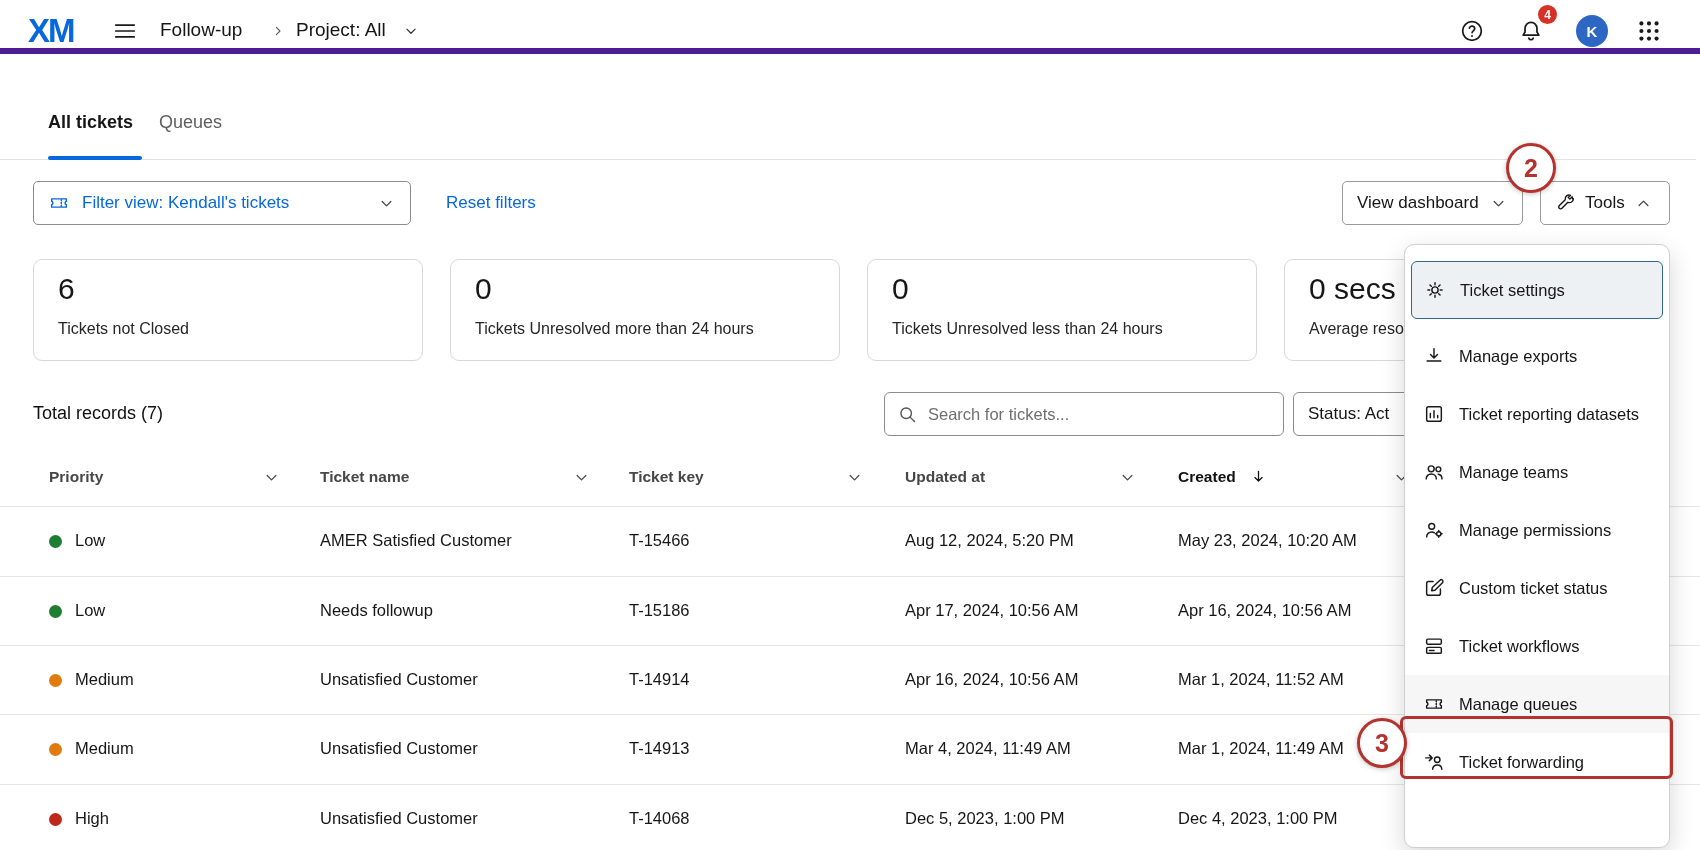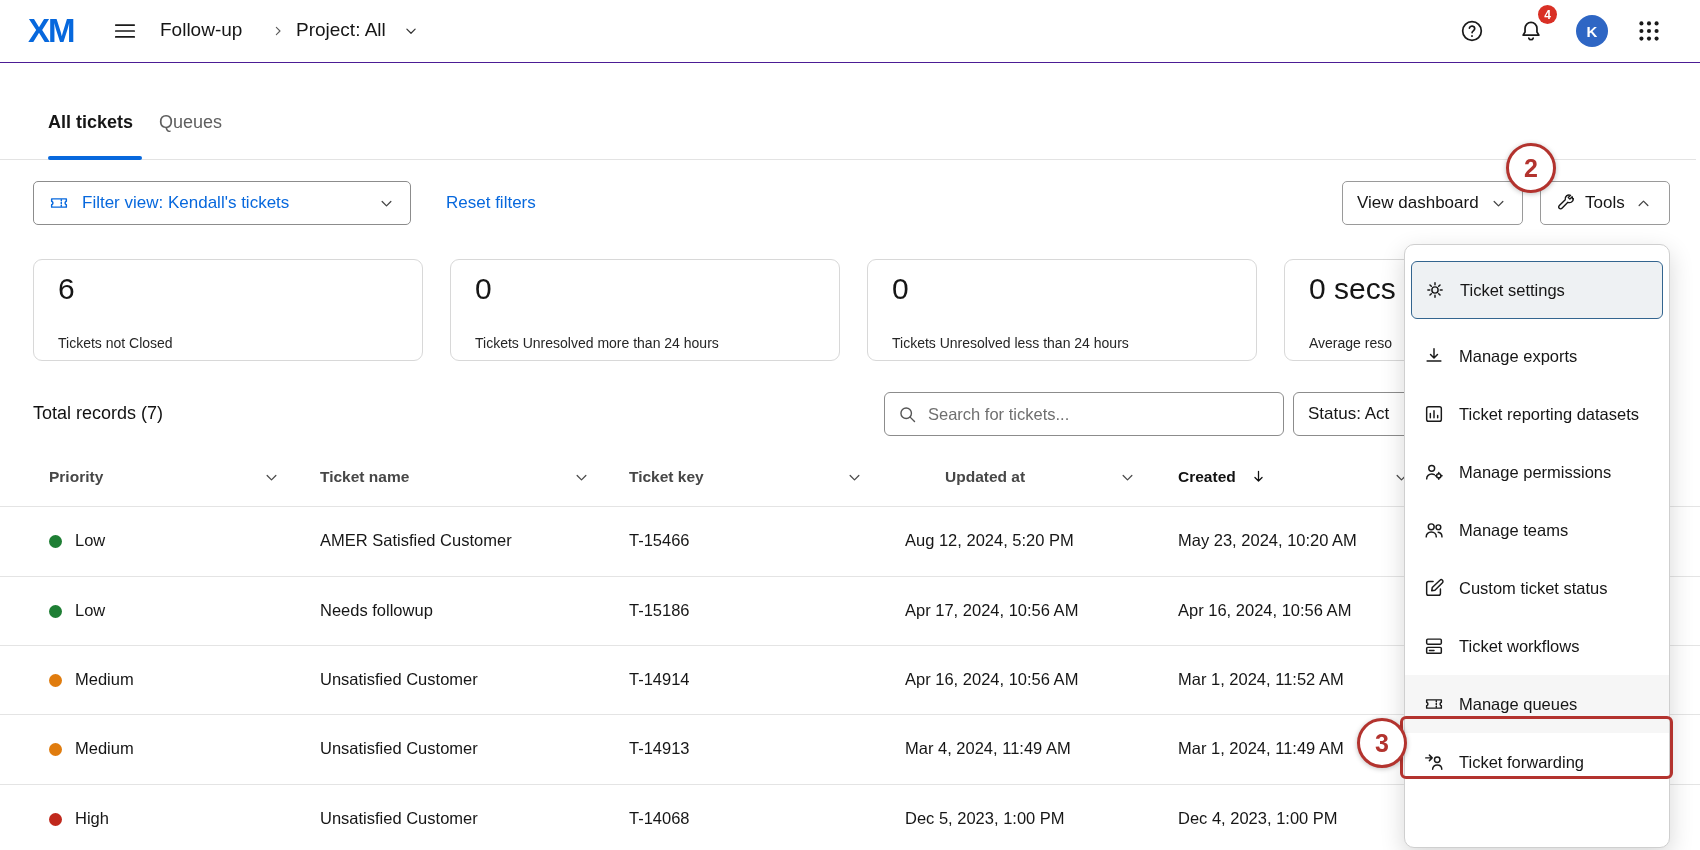--- a/index.html
+++ b/index.html
@@ -2,21 +2,21 @@
 <html><head>
 <meta charset="utf-8">
 <style>
   * { margin:0; padding:0; box-sizing:border-box; }
   body { font-family:"Liberation Sans", sans-serif; background:#fff; }
   .canvas { position:relative; width:1700px; height:850px; background:#fff; overflow:hidden; }
 
   svg.ic { fill:none; stroke:currentColor; stroke-width:1.6; stroke-linecap:round; stroke-linejoin:round; display:block; }
 
   
-  .topbar { position:absolute; left:0; top:0; width:1700px; height:63px; background:#fff; border-bottom:1px solid #4c1d95; z-index:10; }
+  .topbar { position:absolute; left:0; top:0; width:1700px; height:54px; background:#fff; border-bottom:6px solid #4c1d95; z-index:10; }
   .logo { position:absolute; left:28px; top:12px; font-size:33px; font-weight:bold; color:#0768dd; letter-spacing:-2px; }
   .hamburger { position:absolute; left:112px; top:18px; width:26px; height:26px; color:#1a1a1a; cursor:pointer; }
   .crumb { position:absolute; top:19px; font-size:19px; color:#161616; }
   .crumb-chev { position:absolute; left:270px; top:23px; width:16px; height:16px; color:#5a5a5a; }
   .proj-chev { position:absolute; left:402px; top:22px; width:18px; height:18px; color:#333; }
   .tb-icon { position:absolute; top:18px; width:26px; height:26px; color:#1a1a1a; cursor:pointer; }
   .badge { position:absolute; left:1538px; top:5px; min-width:19px; height:19px; border-radius:10px; background:#d93025; color:#fff; font-size:12px; font-weight:bold; display:flex; align-items:center; justify-content:center; padding:0 4px; z-index:11; }
   .avatar { position:absolute; left:1576px; top:15px; width:32px; height:32px; border-radius:50%; background:#2e66c4; color:#fff; font-size:15px; font-weight:bold; display:flex; align-items:center; justify-content:center; cursor:pointer; }
 
   
@@ -31,21 +31,21 @@
   .filter-btn { left:33px; width:378px; color:#0768dd; padding:0 14px; }
   .filter-btn .lbl { margin-left:12px; }
   .filter-btn .chev { margin-left:auto; color:#444; }
   .reset-link { position:absolute; left:446px; top:193px; font-size:17px; color:#0768dd; cursor:pointer; }
   .dash-btn { left:1342px; width:181px; padding:0 14px; justify-content:space-between; border-color:#9a9a9a; }
   .tools-btn { left:1540px; width:130px; padding:0 14px; gap:9px; border-color:#9a9a9a; }
 
   
   .card { position:absolute; top:259px; height:102px; background:#fff; border:1px solid #d8d8d8; border-radius:9px; }
   .card-value { position:absolute; left:24px; top:12px; font-size:30px; color:#161616; }
-  .card-label { position:absolute; left:24px; top:75px; font-size:14px; color:#262626; white-space:nowrap; }
+  .card-label { position:absolute; left:24px; top:60px; font-size:16px; color:#262626; white-space:nowrap; }
 
   
   .total-records { position:absolute; left:33px; top:403px; font-size:18px; color:#111; }
   .search-wrap { position:absolute; left:884px; top:392px; width:400px; height:44px; border:1px solid #8c8c8c; border-radius:6px; background:#fff; display:flex; align-items:center; padding:0 12px; gap:10px; }
   .search-wrap input { border:none; outline:none; font-size:16.5px; color:#333; width:100%; font-family:"Liberation Sans",sans-serif; background:transparent; }
   .search-wrap input::placeholder { color:#6f6f6f; }
   .status-btn { left:1293px; top:392px; width:165px; padding:0 14px; border-radius:6px; }
 
   
   .th { position:absolute; top:468px; font-size:15.5px; font-weight:bold; color:#474747; white-space:nowrap; }
@@ -260,21 +260,21 @@
       <use href="#i-chev-down"></use>
     </svg>
   <span class="th" style="left:320px;">Ticket name</span>
   <svg class="ic hchev" style="left:572px;">
       <use href="#i-chev-down"></use>
     </svg>
   <span class="th" style="left:629px;">Ticket key</span>
   <svg class="ic hchev" style="left:845px;">
       <use href="#i-chev-down"></use>
     </svg>
-  <span class="th" style="left:905px;margin-left:40px;">Updated at</span>
+  <span class="th" style="left:905px;">Updated at</span>
   <svg class="ic hchev" style="left:1118px;">
       <use href="#i-chev-down"></use>
     </svg>
   <span class="th created" style="left:1178px;">Created</span>
   <svg class="ic sort-arrow">
       <use href="#i-arrow-down"></use>
     </svg>
   <svg class="ic hchev" style="left:1392px;">
       <use href="#i-chev-down"></use>
     </svg>
@@ -334,29 +334,29 @@
       <span class="mi-label">Manage exports</span>
     </div>
     <div class="mi">
       <svg class="ic">
           <use href="#i-chart"></use>
         </svg>
       <span class="mi-label">Ticket reporting datasets</span>
     </div>
     <div class="mi">
       <svg class="ic">
+          <use href="#i-people"></use>
+        </svg>
+      <span class="mi-label">Manage teams</span>
+    </div>
+    <div class="mi">
+      <svg class="ic">
           <use href="#i-person-gear"></use>
         </svg>
       <span class="mi-label">Manage permissions</span>
-    </div>
-    <div class="mi">
-      <svg class="ic">
-          <use href="#i-people"></use>
-        </svg>
-      <span class="mi-label">Manage teams</span>
     </div>
     <div class="mi">
       <svg class="ic">
           <use href="#i-edit"></use>
         </svg>
       <span class="mi-label">Custom ticket status</span>
     </div>
     <div class="mi">
       <svg class="ic">
           <use href="#i-workflow"></use>

